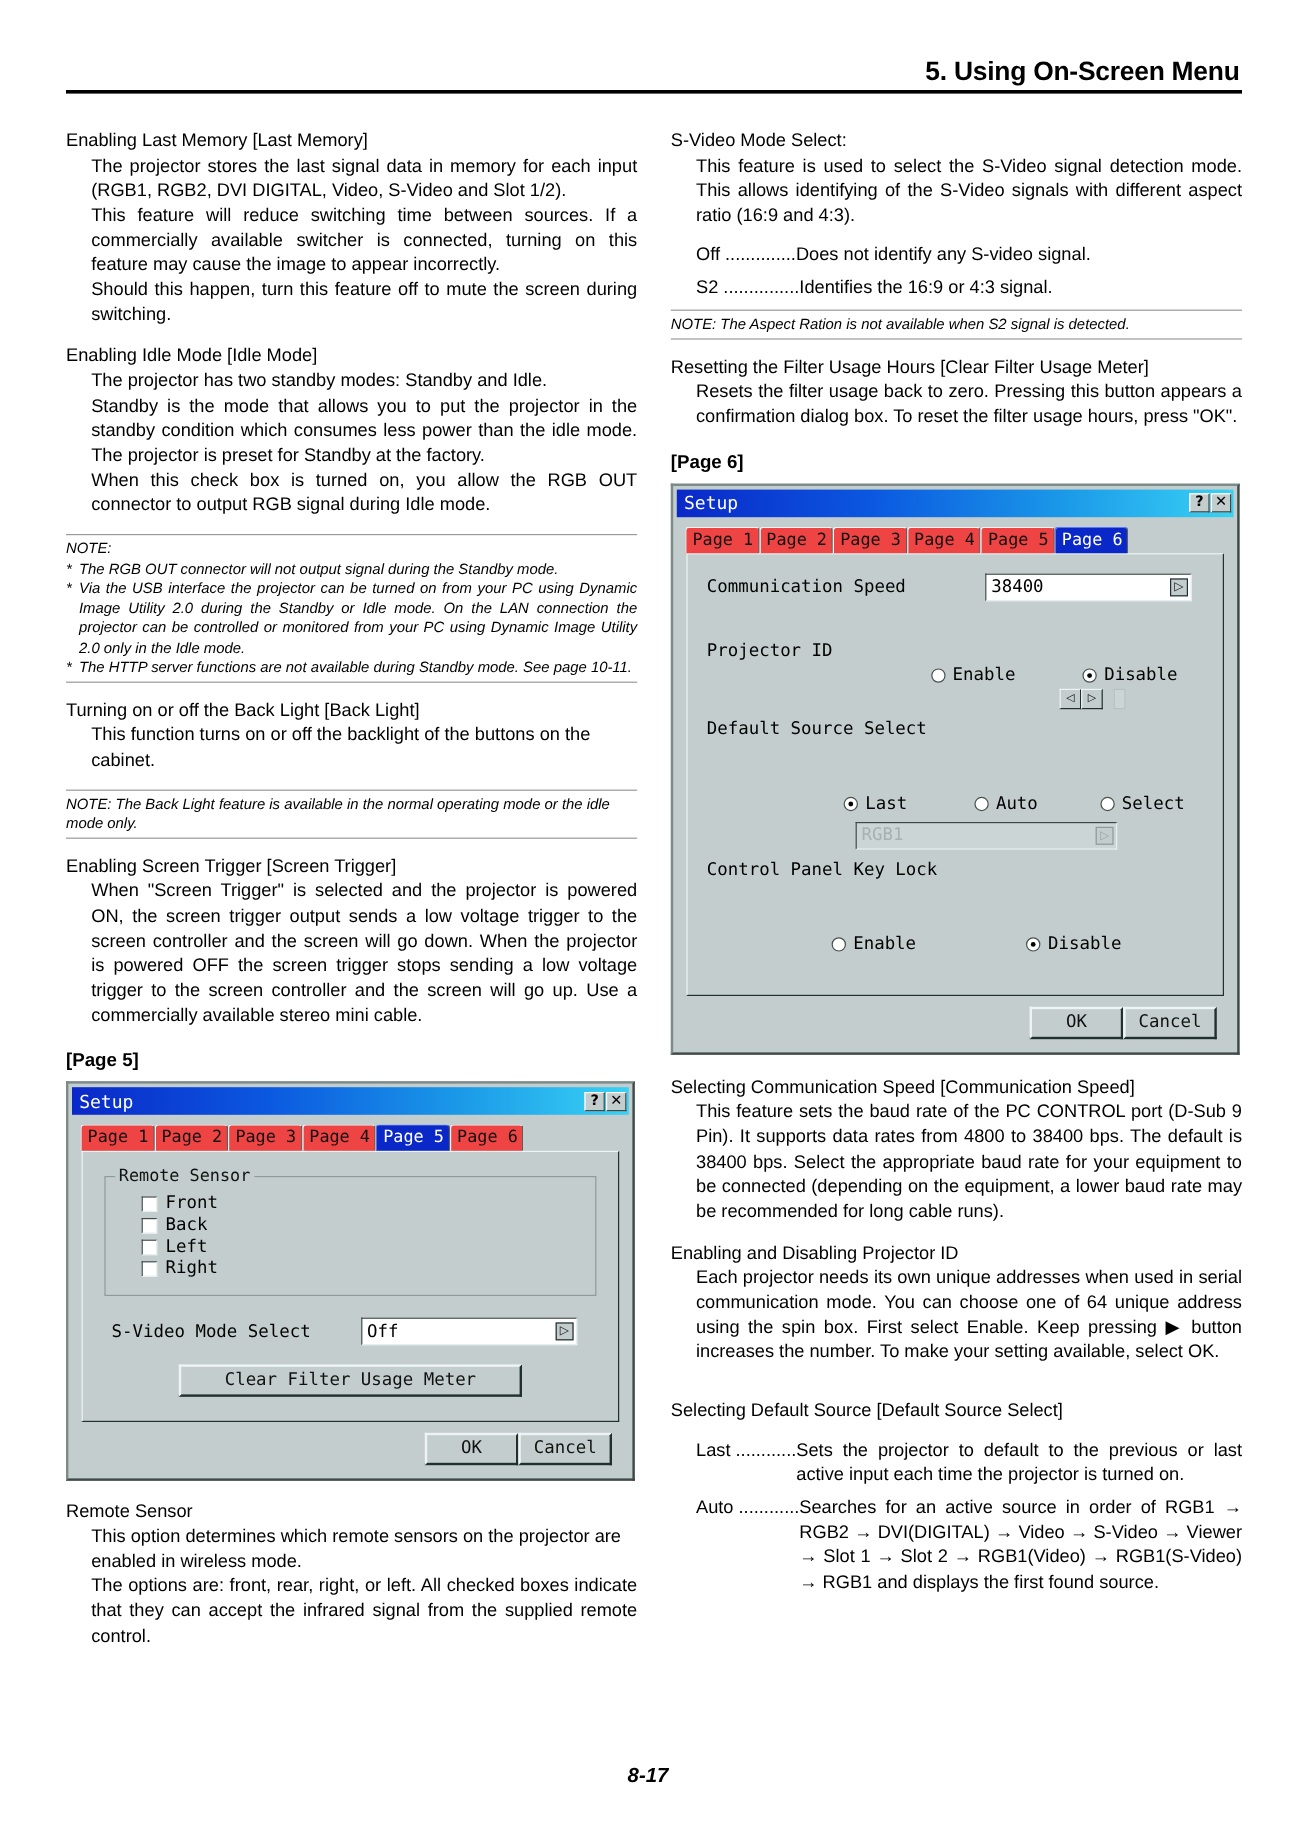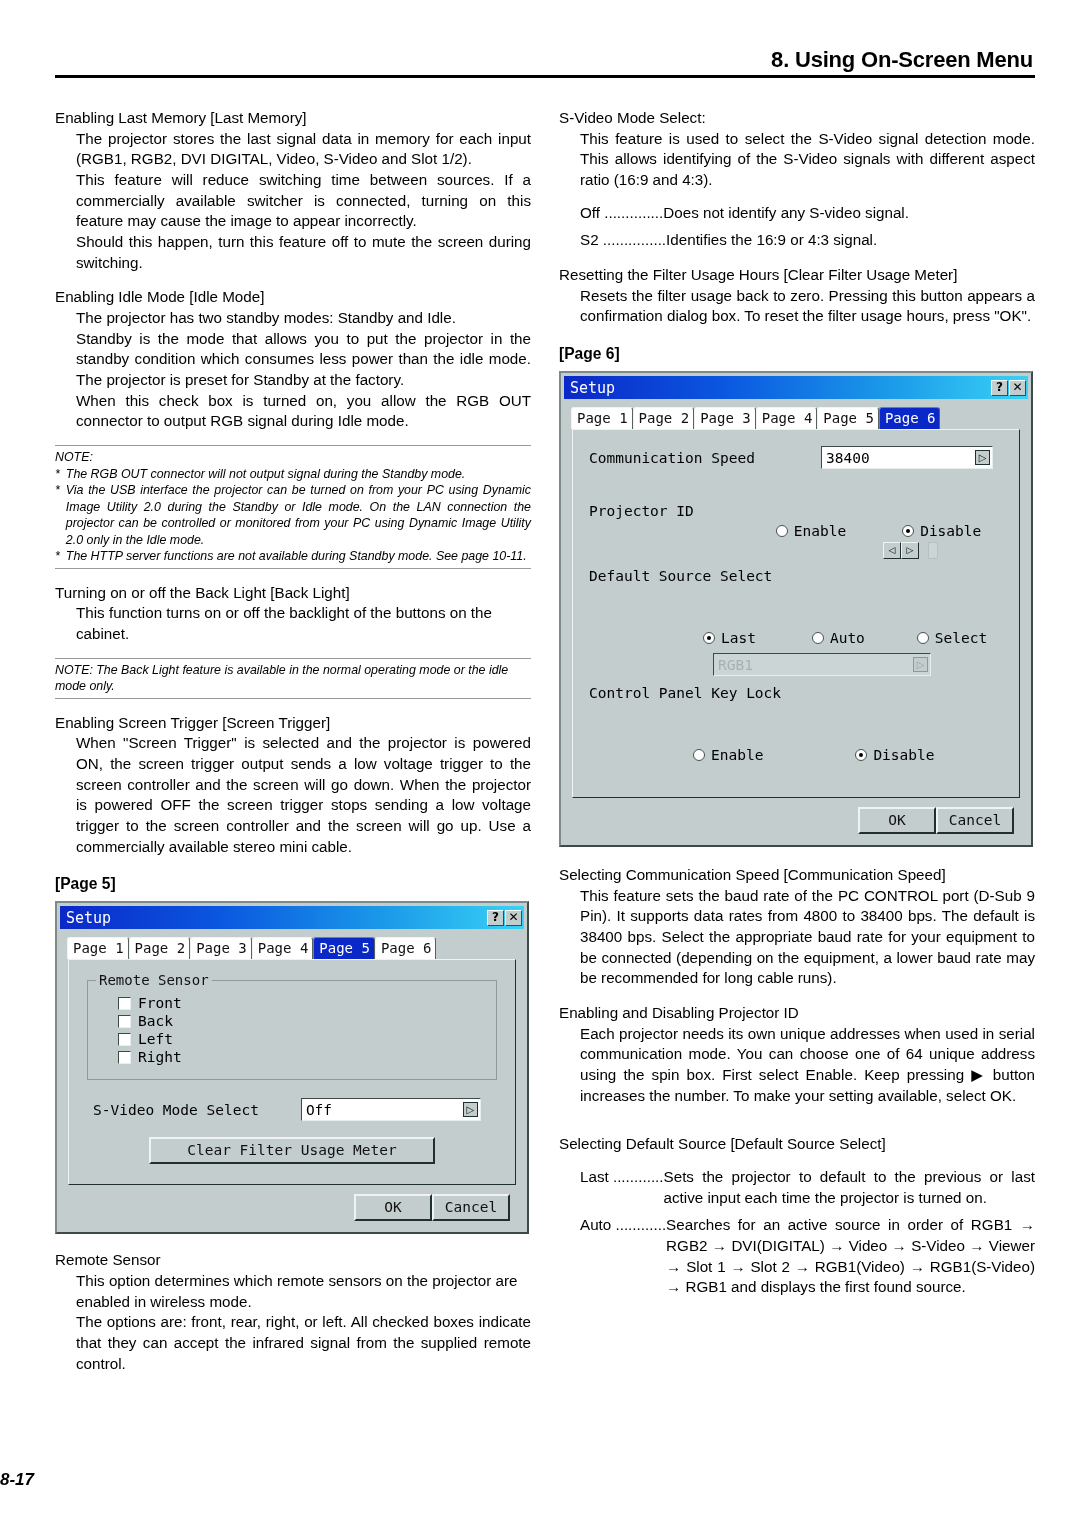--- a/index.html
+++ b/index.html
@@ -146,21 +146,21 @@
   .tabstrip {
     display: flex;
     align-items: flex-end;
     padding: 7px 0 0 7px;
     height: 30px;
   }
   .tab {
     font-size: 14px;
     font-family: "DejaVu Sans Mono", monospace;
     padding: 1px 4px 2px 5px;
-    background: #ffffff;
+    background: #ef4444;
     color: #111;
     border-top: 1px solid #eef4f4;
     border-left: 1px solid #eef4f4;
     border-right: 1px solid #56625f;
     border-bottom: none;
     border-radius: 3px 3px 0 0;
     line-height: 18px;
     white-space: pre;
   }
   .tab.sel {
@@ -318,30 +318,31 @@
     display: flex;
     justify-content: flex-end;
     padding: 9px 14px 8px 0;
   }
   .dlg-footer .btn { width: 78px; }
 
   
   .pagenum {
     position: absolute;
     bottom: 36px; left: 0; right: 0;
+    text-align: center;
     font-size: 17px;
     font-style: italic;
     font-weight: bold;
   }
 </style>
 </head>
 <body>
 
 <div class="page-header">
-  <div class="title">8. Using On-Screen Menu</div>
+  <div class="title">5. Using On-Screen Menu</div>
   <div class="rule"></div>
 </div>
 
 <div class="columns">
 
   <div class="col">
 
     <div class="h-item">Enabling Last Memory [Last Memory]</div>
     <div class="body-para">The projector stores the last signal data in memory for each input (RGB1, RGB2, DVI DIGITAL, Video, S-Video and Slot 1/2).</div>
     <div class="body-para">This feature will reduce switching time between sources. If a commercially available switcher is connected, turning on this feature may cause the image to appear incorrectly.</div>
@@ -455,20 +456,23 @@
       <div class="defrow">
         <span class="term">Off ..............</span>
         <span class="desc nj">Does not identify any S-video signal.</span>
       </div>
       <div class="defrow">
         <span class="term">S2 ...............</span>
         <span class="desc nj">Identifies the 16:9 or 4:3 signal.</span>
       </div>
     </div>
 
+    <div class="note-block" style="margin-top:4px;">
+      <span class="nl">NOTE: The Aspect Ration is not available when S2 signal is detected.</span>
+    </div>
 
     <div class="h-item">Resetting the Filter Usage Hours [Clear Filter Usage Meter]</div>
     <div class="body-para">Resets the filter usage back to zero. Pressing this button appears a confirmation dialog box. To reset the filter usage hours, press "OK".</div>
 
     <div class="page-label">[Page 6]</div>
 
     <div class="dlg">
       <div class="titlebar">
         <span class="tb-text">Setup</span>
         <span class="tb-btns">

